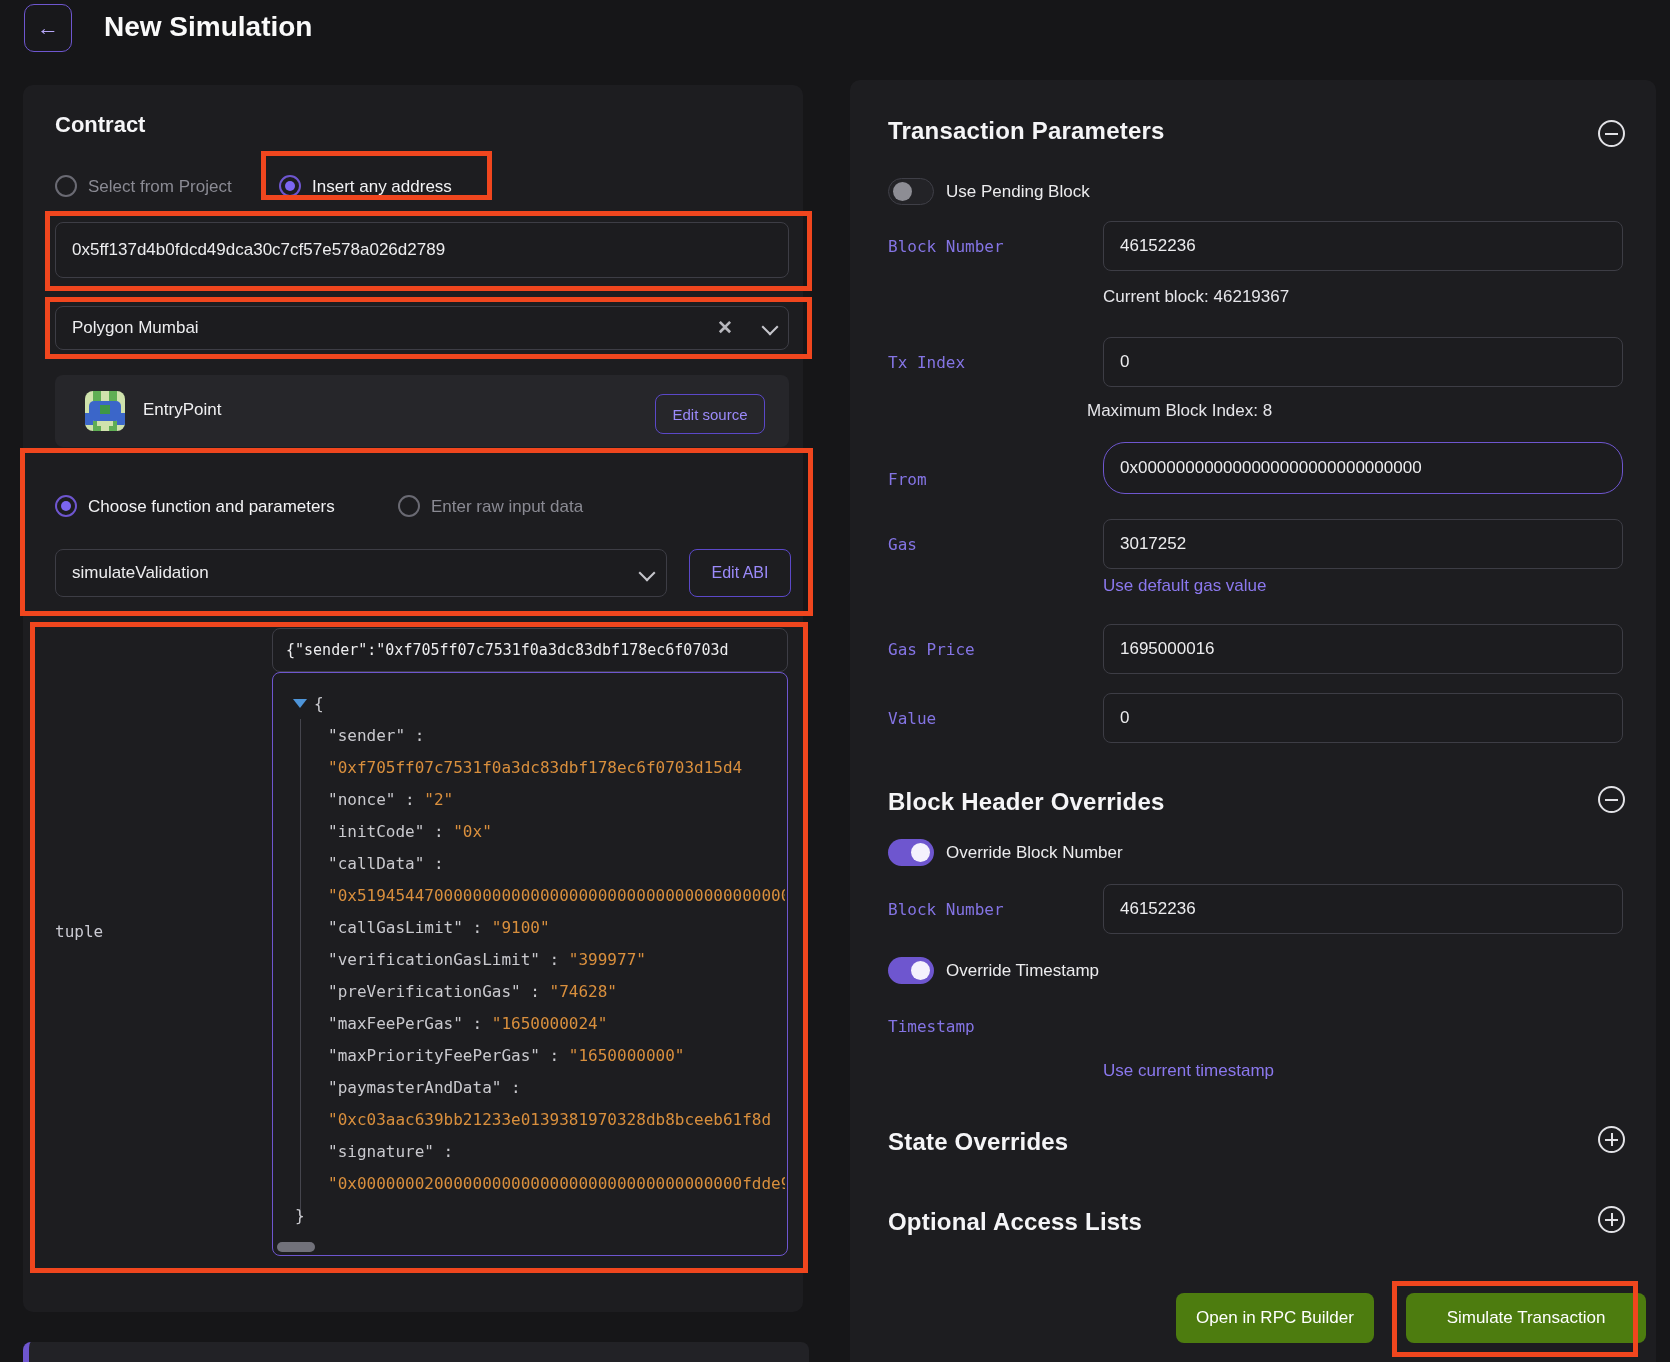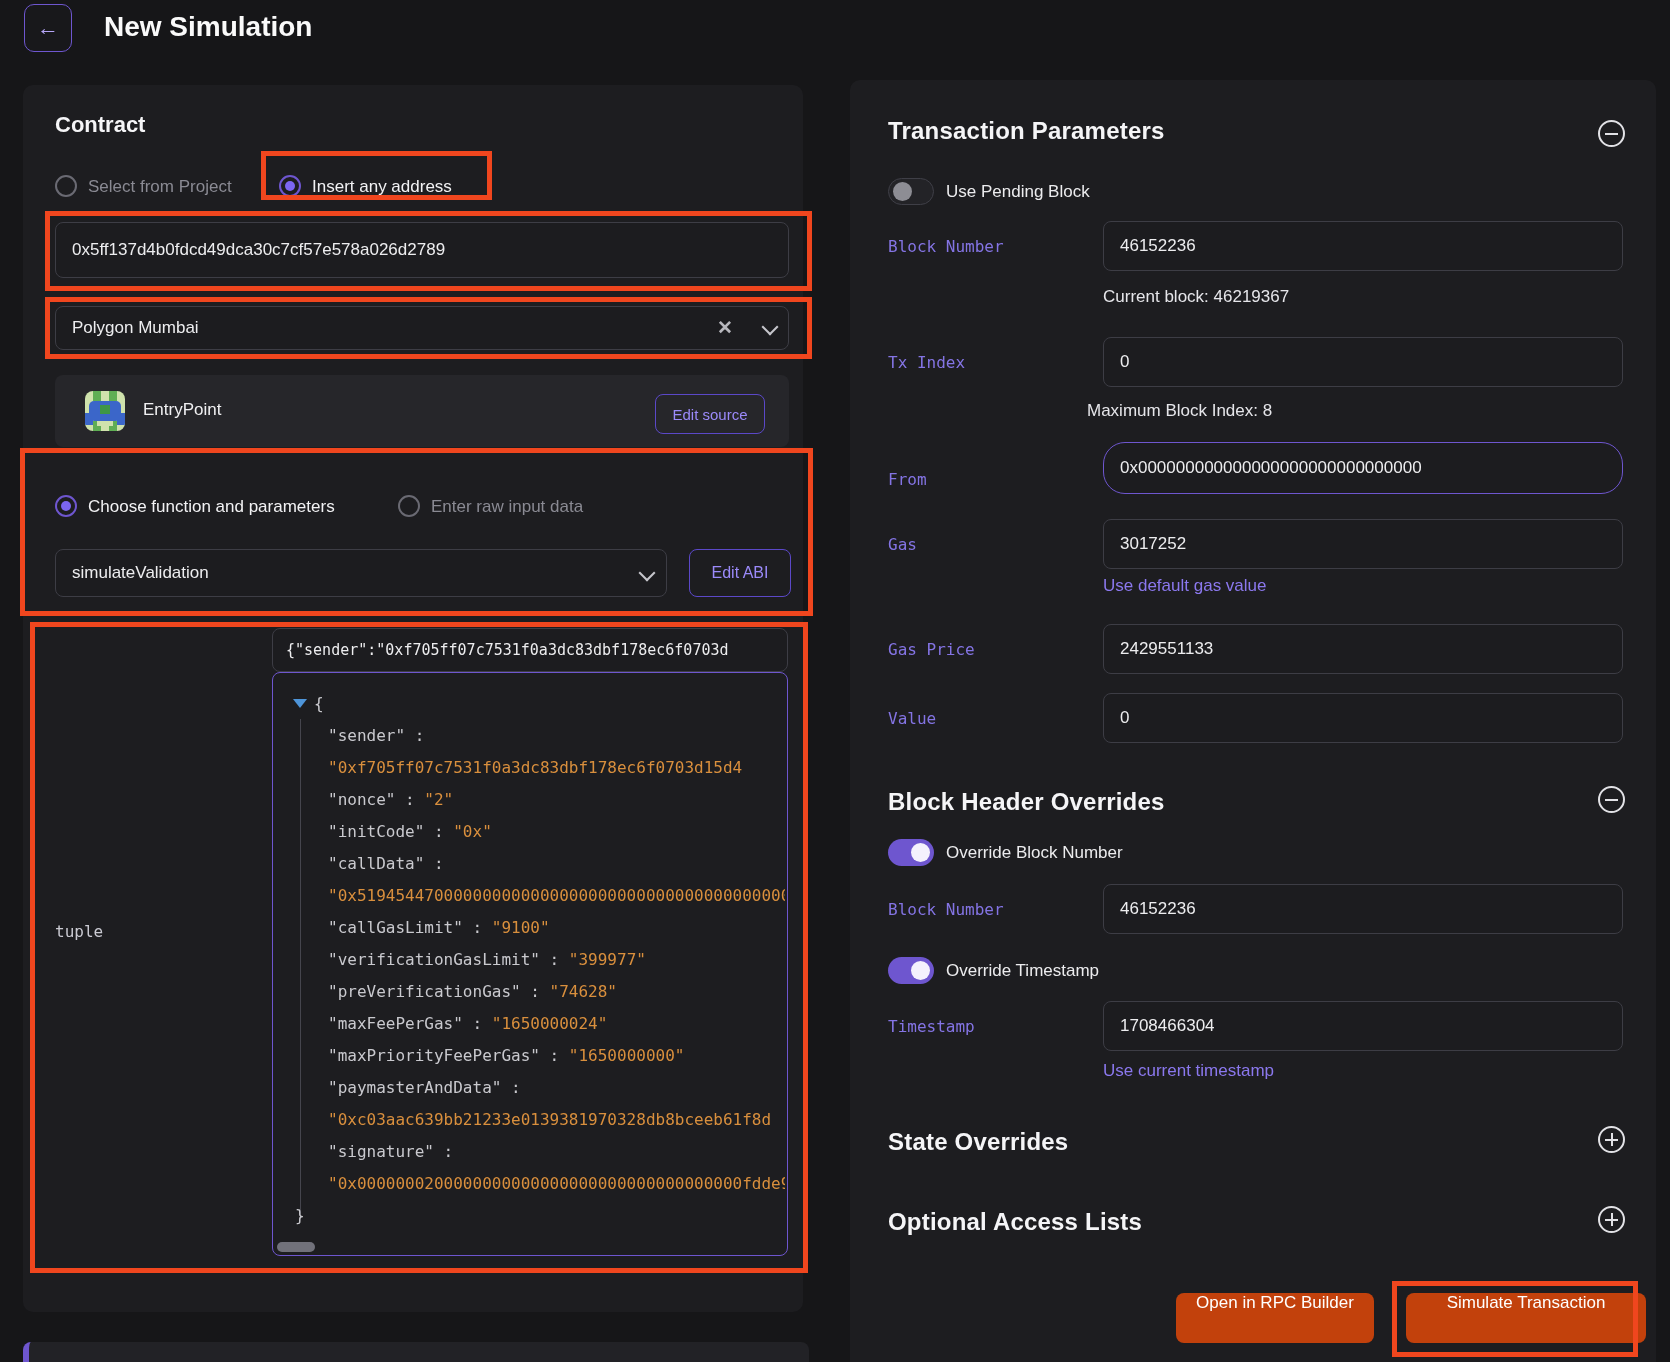--- a/index.html
+++ b/index.html
@@ -34,22 +34,22 @@
   .toggle.toff{background:#232327;border:1px solid #3F3F47;}
   .toggle.toff::after{content:"";position:absolute;left:4px;top:3px;width:19px;height:19px;border-radius:50%;background:#8D8D94;}
   .toggle.ton{background:#6E56CF;}
   .toggle.ton::after{content:"";position:absolute;right:4px;top:4px;width:19px;height:19px;border-radius:50%;background:#F4F1FD;}
   .circ{position:absolute;width:27px;height:27px;border:2px solid #E2E2E6;border-radius:50%;box-sizing:border-box;cursor:pointer;}
   .circ::before{content:"";position:absolute;left:5px;right:5px;top:50%;margin-top:-1px;height:2px;background:#E2E2E6;}
   .circ.plus::after{content:"";position:absolute;top:5px;bottom:5px;left:50%;margin-left:-1px;width:2px;background:#E2E2E6;}
   .redbox{position:absolute;border:5px solid #F0461E;z-index:40;pointer-events:none;box-sizing:border-box;}
   .btn-outline{position:absolute;border:1px solid #5B48C8;color:#9B8AFA;border-radius:8px;background:transparent;
     display:flex;align-items:center;justify-content:center;cursor:pointer;box-sizing:border-box;}
-  .btn-filled{position:absolute;background:#c2410c;color:#FFFFFF;border-radius:8px;font-size:17px;
-    display:flex;justify-content:center;cursor:pointer;}
+  .btn-filled{position:absolute;background:#4d7c0f;color:#FFFFFF;border-radius:8px;font-size:17px;
+    display:flex;align-items:center;justify-content:center;cursor:pointer;}
   .chev{display:inline-block;width:10px;height:10px;border-right:2px solid #C6C6CC;border-bottom:2px solid #C6C6CC;transform:rotate(45deg);}
   .jsonbox{position:absolute;border:1px solid #6E56CF;border-radius:8px;box-sizing:border-box;overflow:hidden;}
   .jline{height:32px;line-height:32px;font-family:"DejaVu Sans Mono", monospace;font-size:16px;
          white-space:nowrap;overflow:hidden;padding-left:55px;}
   .jline.brace{padding-left:41px;}
   .jline.close-brace{padding-left:22px;}
   .jk{color:#C9C9CE;}
   .jv{color:#D98F3D;}
   .tri{position:absolute;width:0;height:0;border-left:7px solid transparent;border-right:7px solid transparent;border-top:9px solid #4E95D9;}
   .backbtn{position:absolute;left:24px;top:4px;width:48px;height:48px;border:1.5px solid #6E56CF;border-radius:10px;
@@ -185,21 +185,21 @@
   </div>
 
   <div class="flabel" style="left:38px;top:455px;">Gas</div>
   <div class="input" style="left:253px;top:439px;width:520px;height:50px;line-height:48px;">
     <div class="val">3017252</div>
   </div>
   <div class="plink" style="left:253px;top:496px;">Use default gas value</div>
 
   <div class="flabel" style="left:38px;top:560px;">Gas Price</div>
   <div class="input" style="left:253px;top:544px;width:520px;height:50px;line-height:48px;">
-    <div class="val">2429551133</div>
+    <div class="val">1695000016</div>
   </div>
 
   <div class="flabel" style="left:38px;top:629px;">Value</div>
   <div class="input" style="left:253px;top:613px;width:520px;height:50px;line-height:48px;">
     <div class="val">0</div>
   </div>
 
   <div class="abs h-big" style="left:38px;top:708px;">Block Header Overrides</div>
   <div class="circ" style="left:748px;top:706px;"></div>
 
@@ -208,23 +208,20 @@
 
   <div class="flabel" style="left:38px;top:820px;">Block Number</div>
   <div class="input" style="left:253px;top:804px;width:520px;height:50px;line-height:48px;">
     <div class="val">46152236</div>
   </div>
 
   <div class="toggle ton" style="left:38px;top:877px;"></div>
   <div class="abs" style="left:96px;top:881px;font-size:17px;color:#ECECEE;">Override Timestamp</div>
 
   <div class="flabel" style="left:38px;top:937px;">Timestamp</div>
-  <div class="input" style="left:253px;top:921px;width:520px;height:50px;line-height:48px;">
-    <div class="val">1708466304</div>
-  </div>
   <div class="plink" style="left:253px;top:981px;">Use current timestamp</div>
 
   <div class="abs h-big" style="left:38px;top:1048px;">State Overrides</div>
   <div class="circ plus" style="left:748px;top:1046px;"></div>
 
   <div class="abs h-big" style="left:38px;top:1128px;">Optional Access Lists</div>
   <div class="circ plus" style="left:748px;top:1126px;"></div>
 
   <div class="btn-filled" style="left:326px;top:1213px;width:198px;height:50px;">
     <span>Open in RPC Builder</span>

